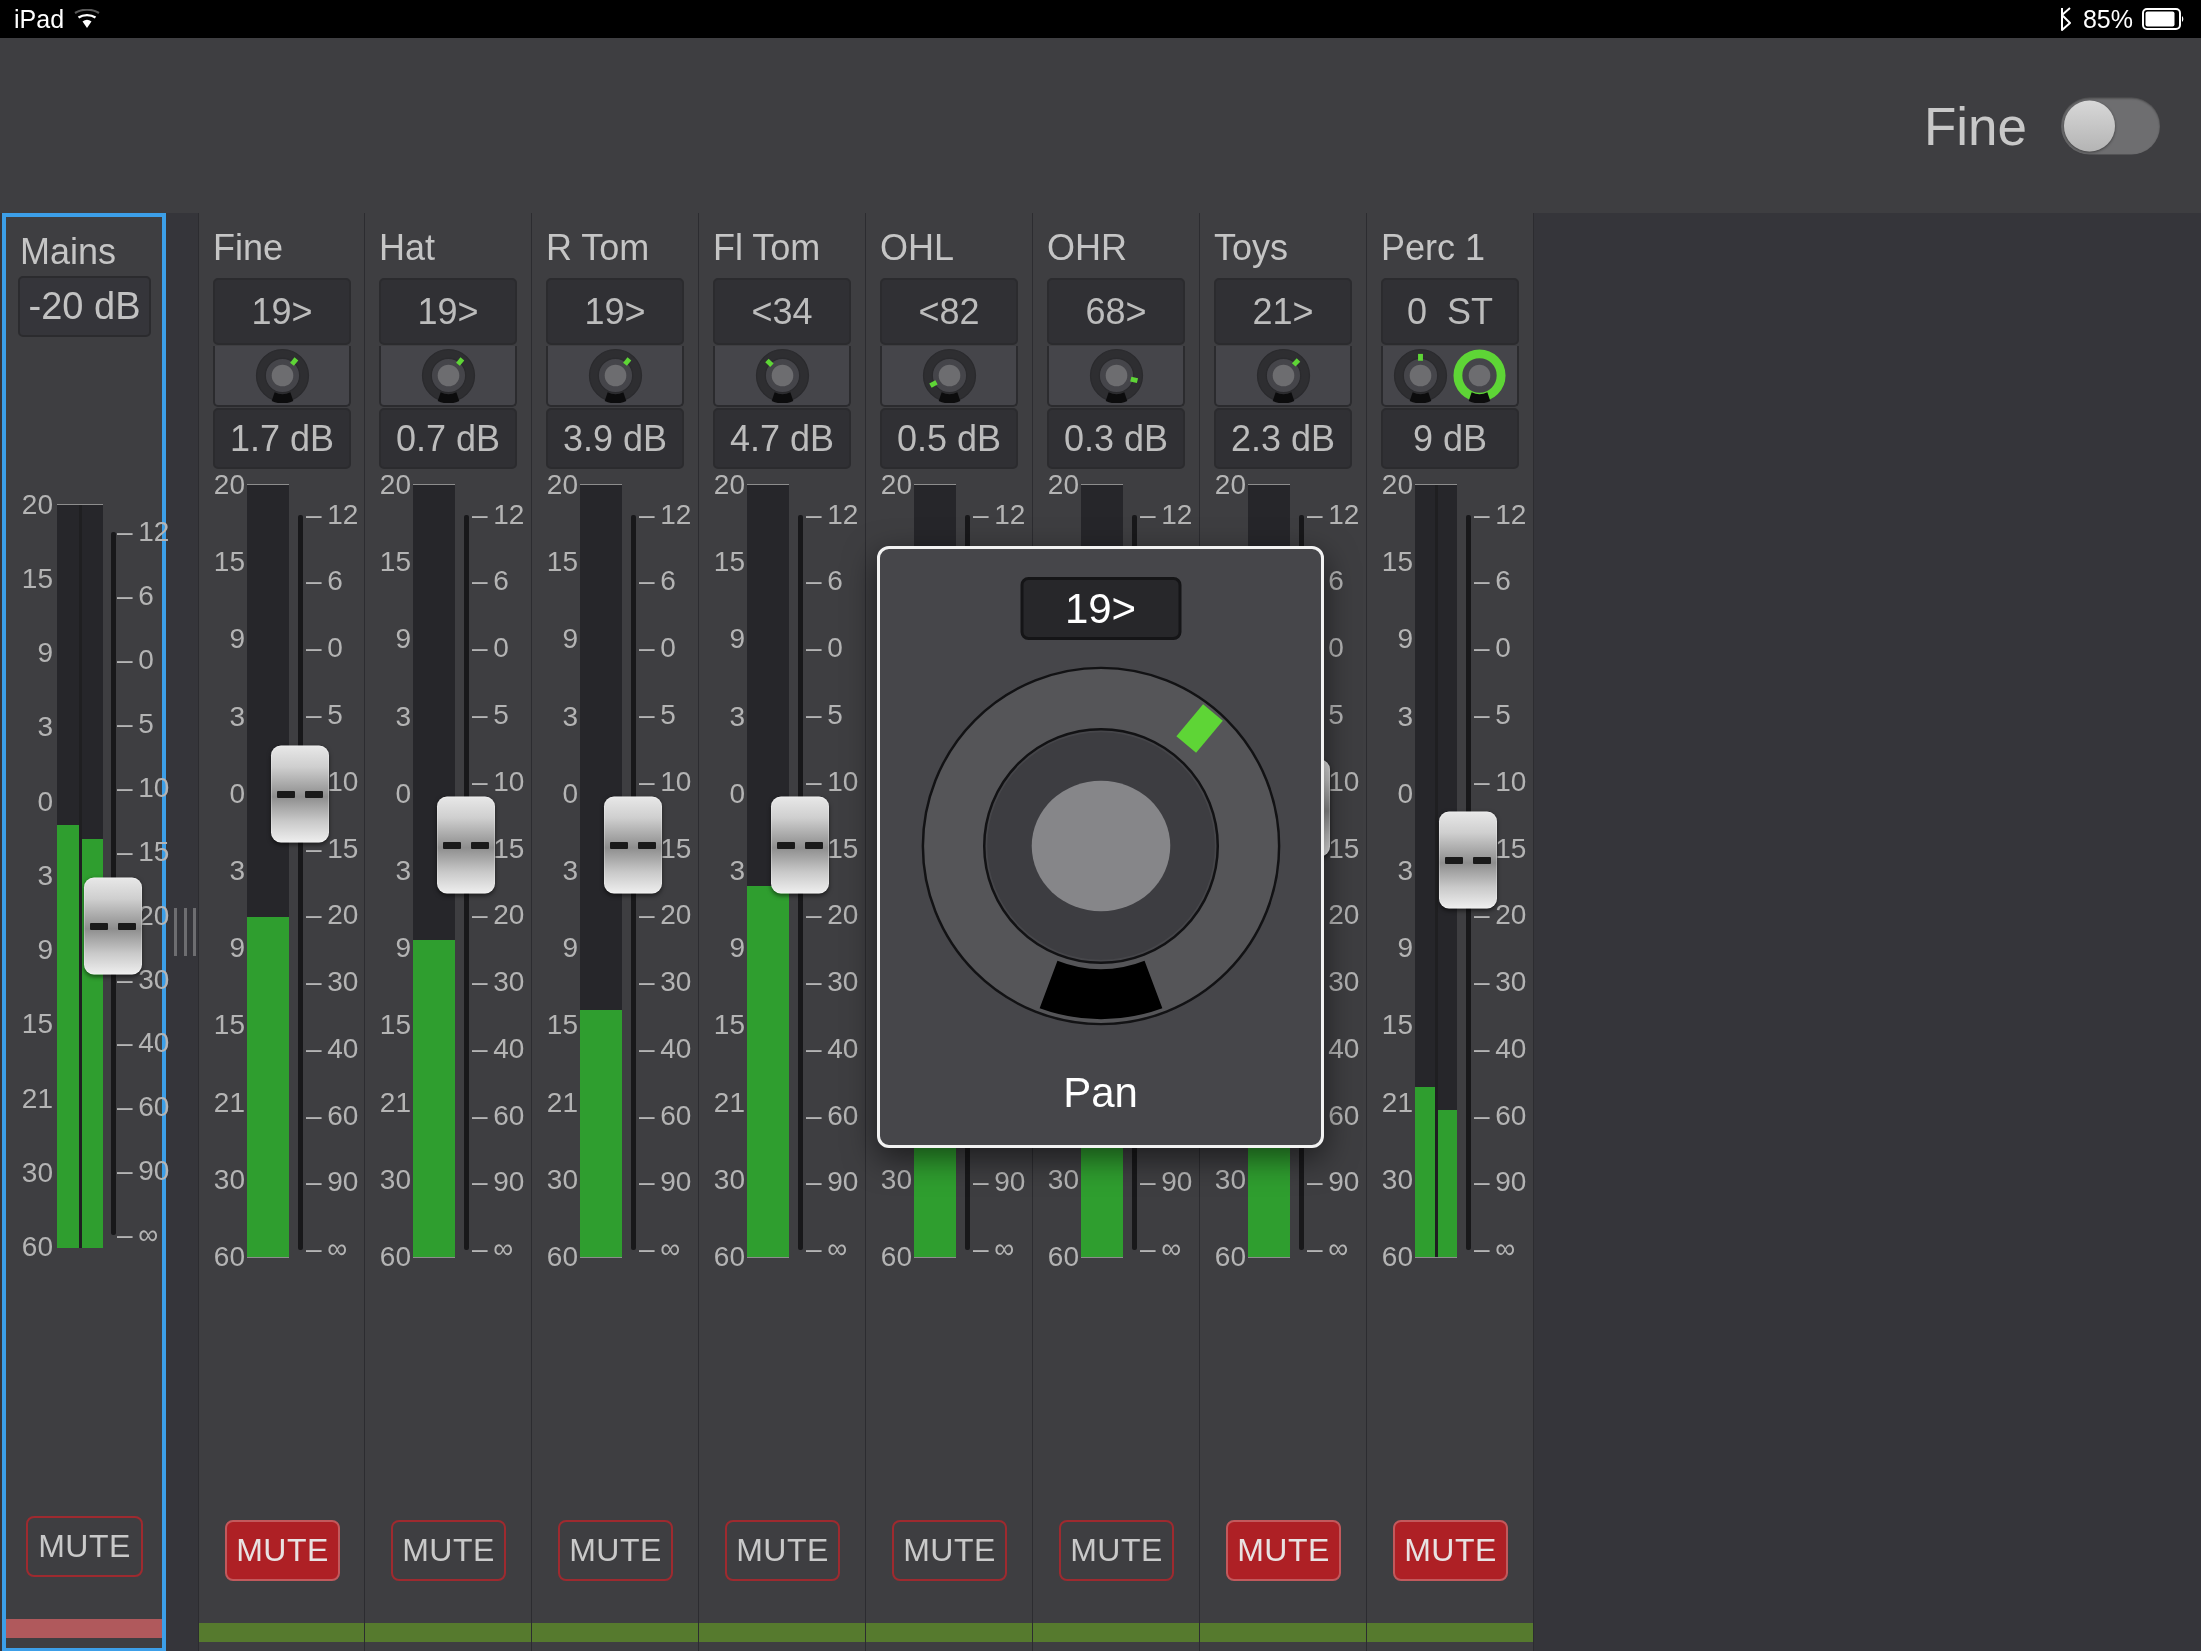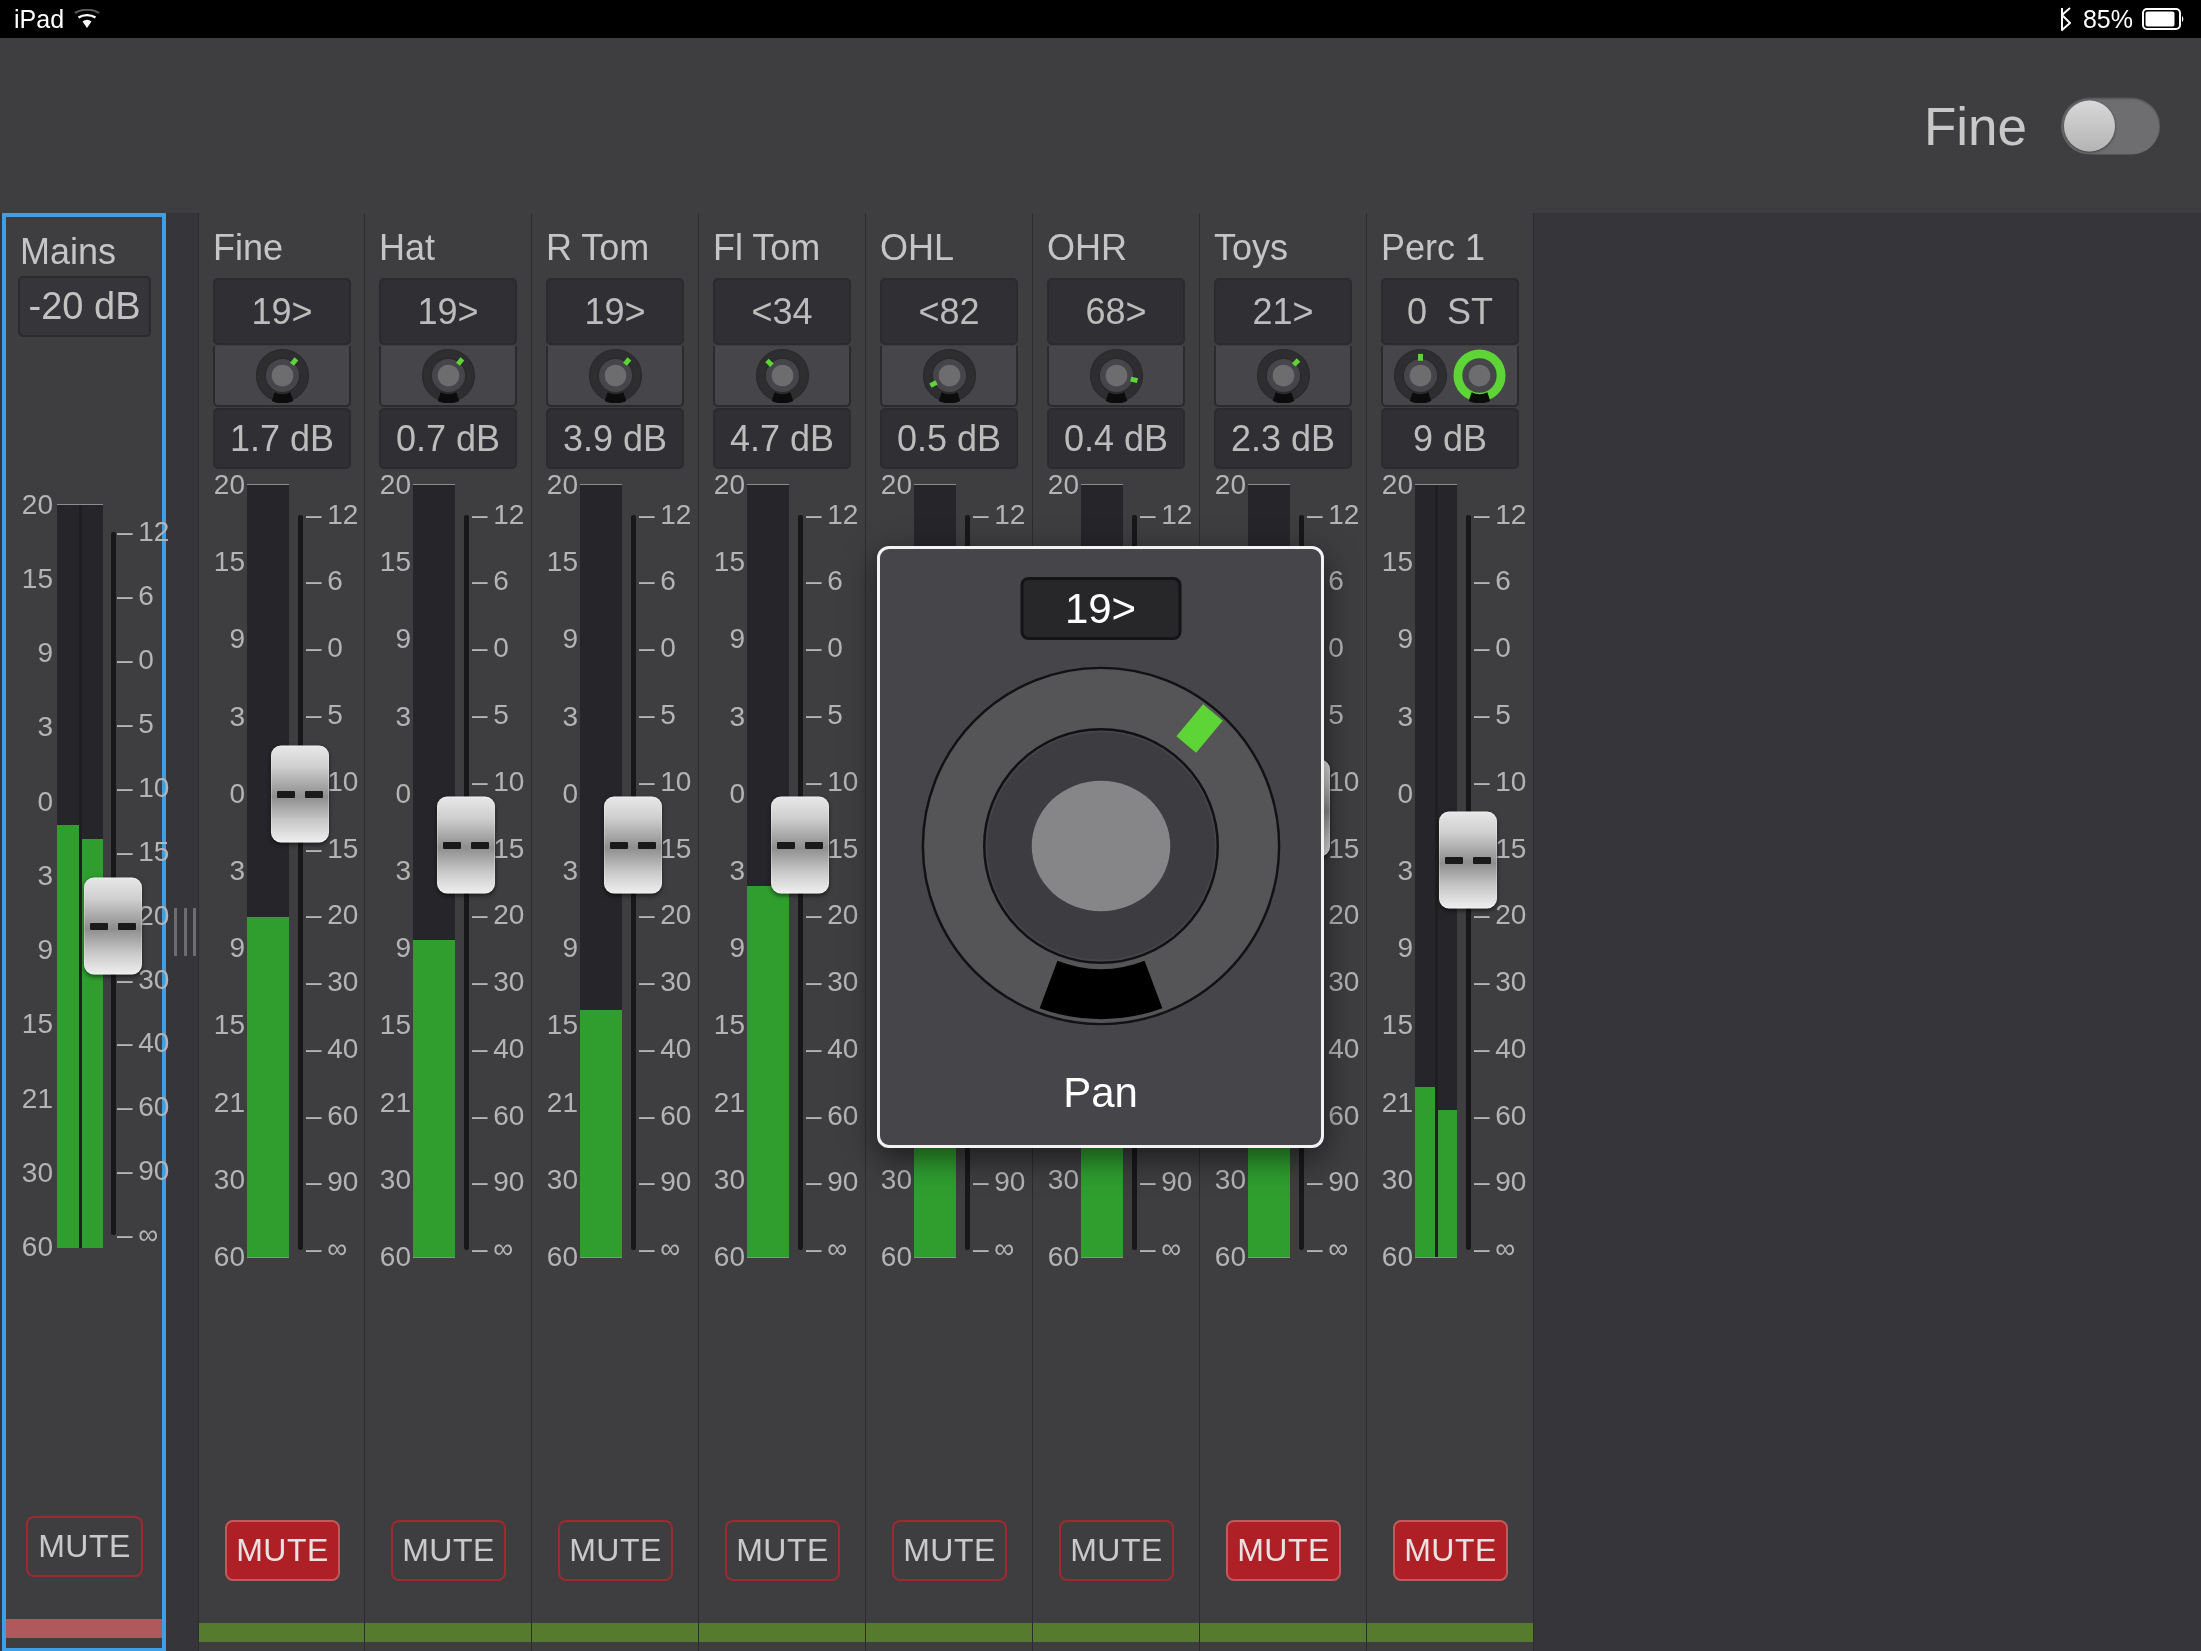--- a/index.html
+++ b/index.html
@@ -624,21 +624,21 @@
               <svg width="55" height="55" viewBox="0 0 56 56">
     <circle cx="28" cy="28" r="22" fill="none" stroke="#2e2e31" stroke-width="9"></circle>
             <circle cx="28" cy="28" r="26.5" fill="none" stroke="#2a2a2d" stroke-width="1.2"></circle>
             <circle cx="28" cy="28" r="17.5" fill="none" stroke="#2a2a2d" stroke-width="1.2"></circle>
             <line x1="42.55443589413995" y1="31.628828433995015" x2="49.34650597807192" y2="33.32228170319269" stroke="#5ed536" stroke-width="5" stroke-linecap="butt"></line>
                 <path d="M 17 54 A 27 27 0 0 0 39 54 L 36 45 A 17 17 0 0 1 20 45 Z" fill="#0c0c0d"></path>
     <circle cx="28" cy="28" r="11" fill="#6d6d70"></circle>
   </svg>
             </div>
           </div>
-    <div class="valbox lvl-val">0.4 dB</div>
+    <div class="valbox lvl-val">0.3 dB</div>
     <div class="mf" style="height: 812px;">
             <div class="scale-lbl left" style="left:2px;top:10px;width:44px;">20</div>
             <div class="tickline" style="left:48px;top:10px;width:42px;"></div>
             <div class="scale-lbl left" style="left:2px;top:87px;width:44px;">15</div>
             <div class="tickline" style="left:48px;top:87px;width:42px;"></div>
             <div class="scale-lbl left" style="left:2px;top:164px;width:44px;">9</div>
             <div class="tickline" style="left:48px;top:164px;width:42px;"></div>
             <div class="scale-lbl left" style="left:2px;top:242px;width:44px;">3</div>
             <div class="tickline" style="left:48px;top:242px;width:42px;"></div>
             <div class="scale-lbl left" style="left:2px;top:319px;width:44px;">0</div>

